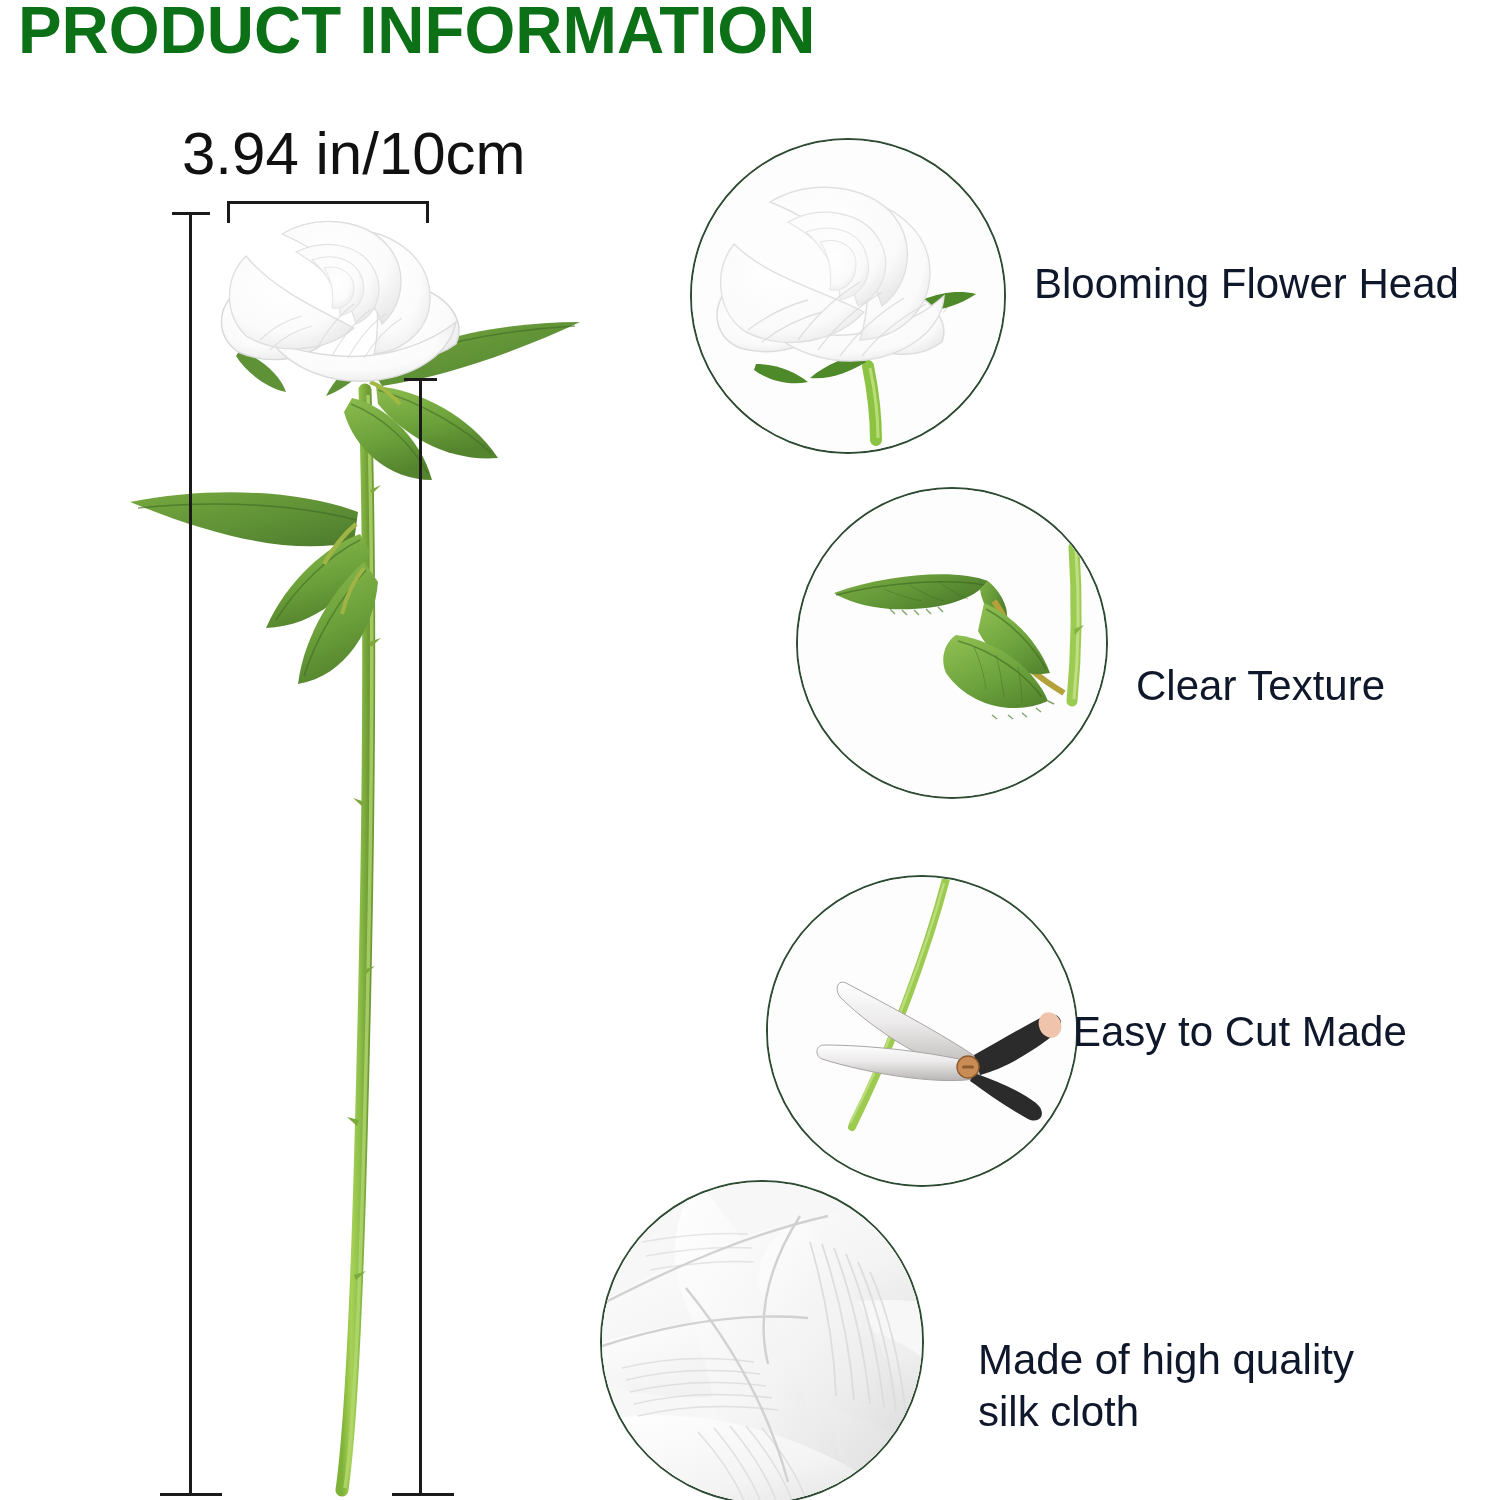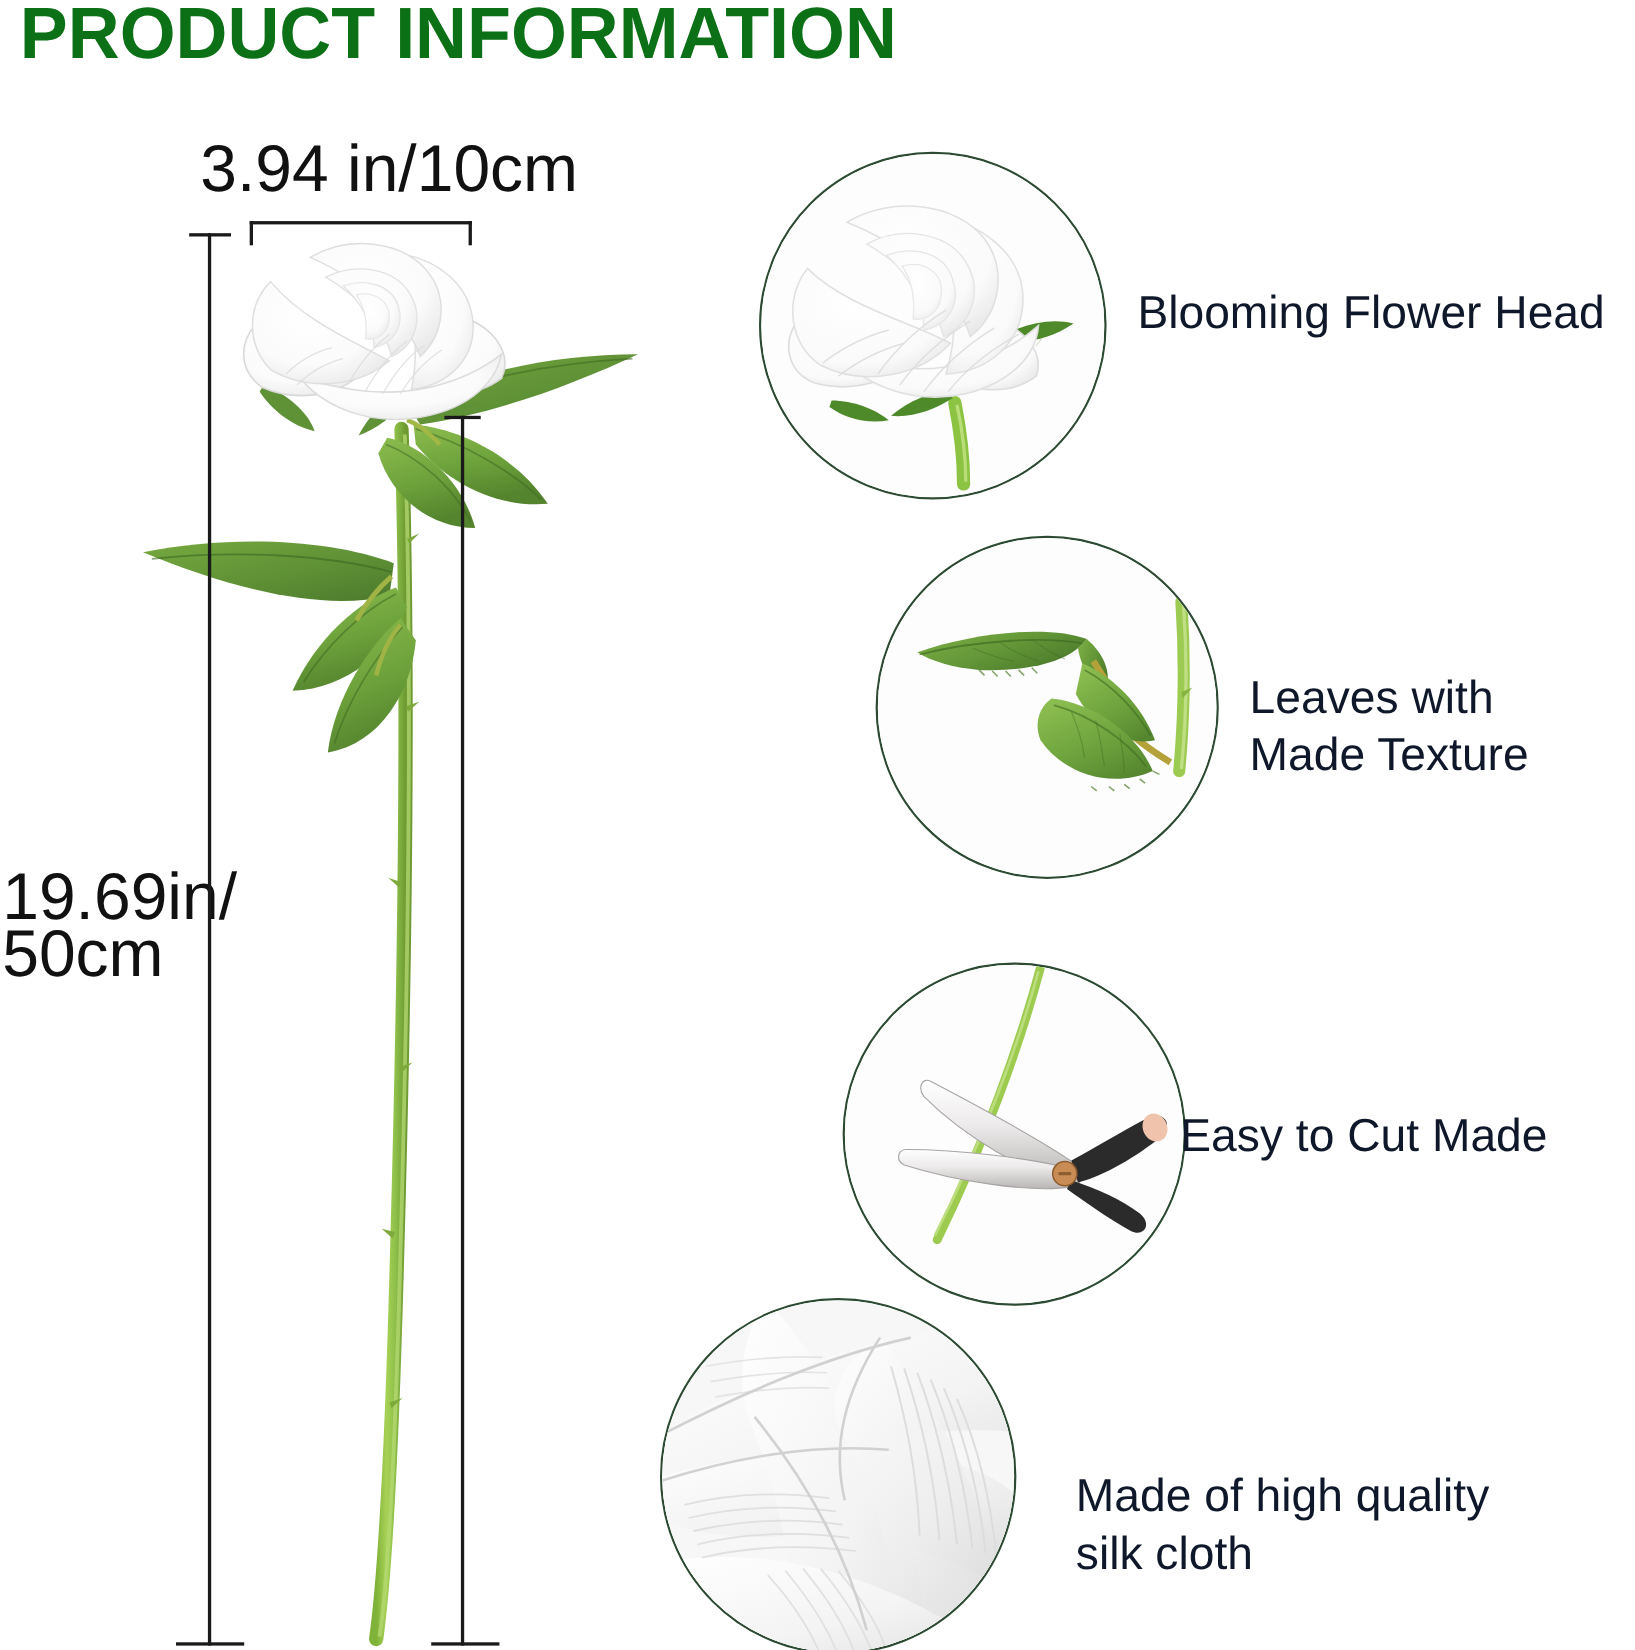--- a/index.html
+++ b/index.html
@@ -207,22 +207,20 @@
         </g>
       </g>
     </svg>
   </div>
 
   <div class="dim-text" id="dim-width-label">3.94 in/10cm</div>
   <div class="rule-h" id="wd-line"></div>
   <div class="tick-v" id="wd-tick-l"></div>
   <div class="tick-v" id="wd-tick-r"></div>
 
-  <div class="dim-text" id="dim-height-label">19.69in/
-50cm</div>
   <div class="rule-v" id="hd-line"></div>
   <div class="tick-h" id="hd-tick-t"></div>
   <div class="tick-h" id="hd-tick-b"></div>
 
   <div class="rule-v" id="sd-line"></div>
   <div class="tick-h" id="sd-tick-t"></div>
   <div class="tick-h" id="sd-tick-b"></div>
 
   <div class="callout-circle" id="circle-1">
     <svg class="circle-art" viewBox="0 0 312 312" xmlns="http://www.w3.org/2000/svg">
@@ -303,21 +301,21 @@
         <path d="M112,96 C124,104 134,108 146,112"></path>
         <path d="M140,92 C150,100 160,106 170,110"></path>
       </g>
 
       <g stroke="#4d7c2b" stroke-width="1.4" fill="none" opacity="0.7">
         <path d="M92,120 l5,5 M104,121 l5,5 M116,121 l5,5 M128,120 l5,5 M140,118 l5,5"></path>
         <path d="M250,212 l6,3 M238,219 l5,4 M224,224 l5,4 M210,226 l5,4 M194,226 l5,4"></path>
       </g>
     </svg>
   </div>
-  <div class="callout-label" id="label-2"><span>Leaves with</span><br><span>Made Texture</span></div>
+  <div class="callout-label" id="label-2"><br><span>Clear Texture</span></div>
 
   <div class="callout-circle" id="circle-3">
     <svg class="circle-art" viewBox="0 0 308 308" xmlns="http://www.w3.org/2000/svg">
       <defs>
         <linearGradient id="blade" x1="0" y1="0" x2="0" y2="1">
           <stop offset="0%" stop-color="#ffffff"></stop>
           <stop offset="45%" stop-color="#eceaea"></stop>
           <stop offset="100%" stop-color="#b9b5b5"></stop>
         </linearGradient>
       </defs>

